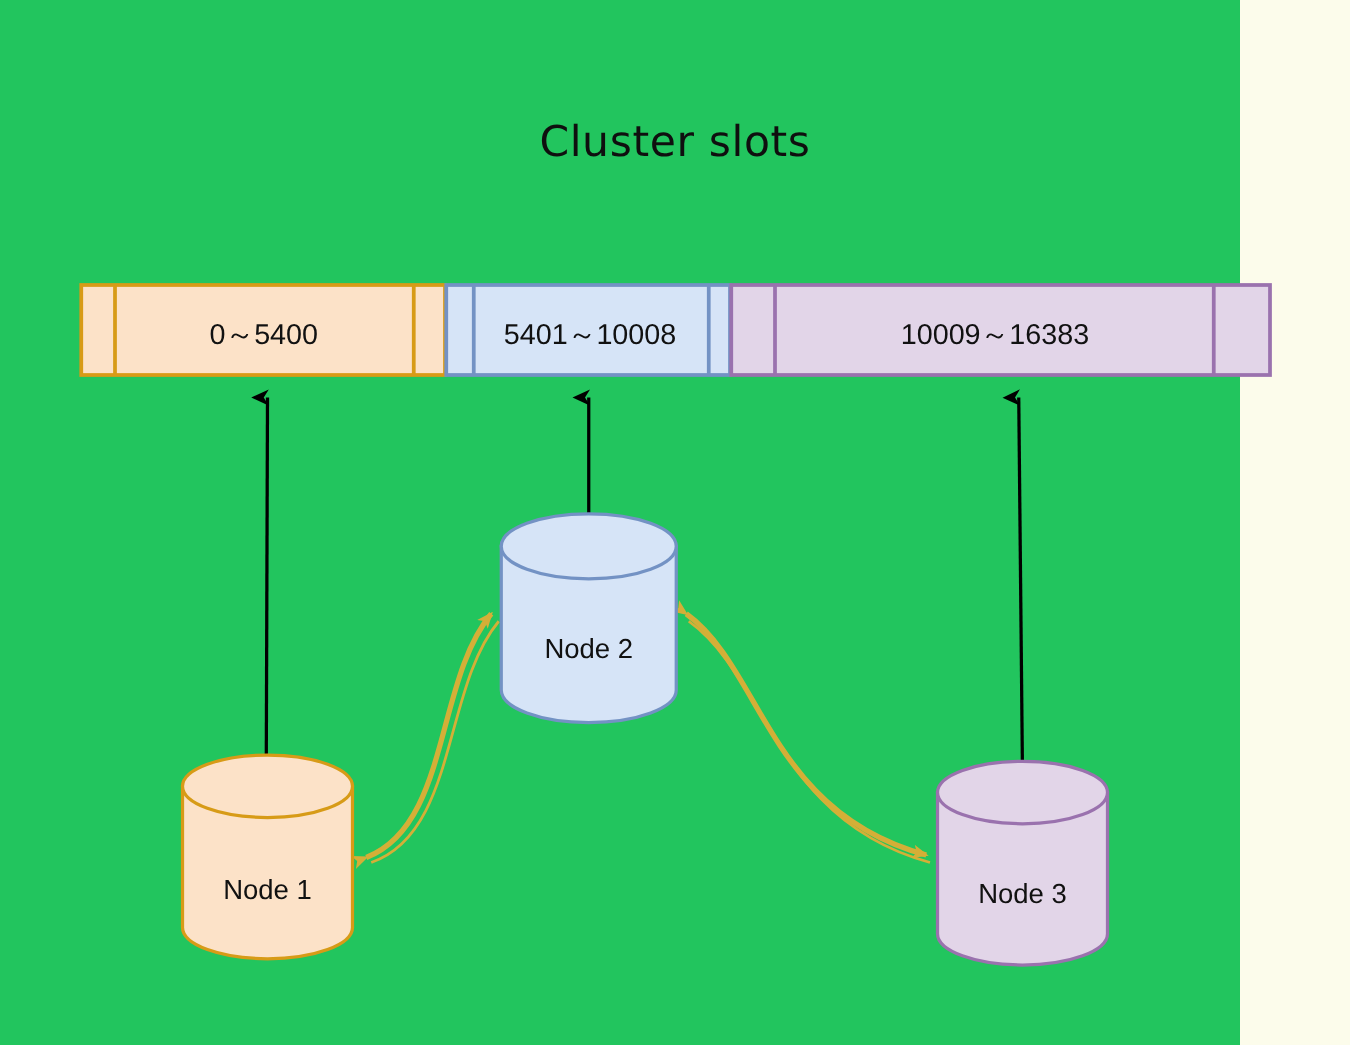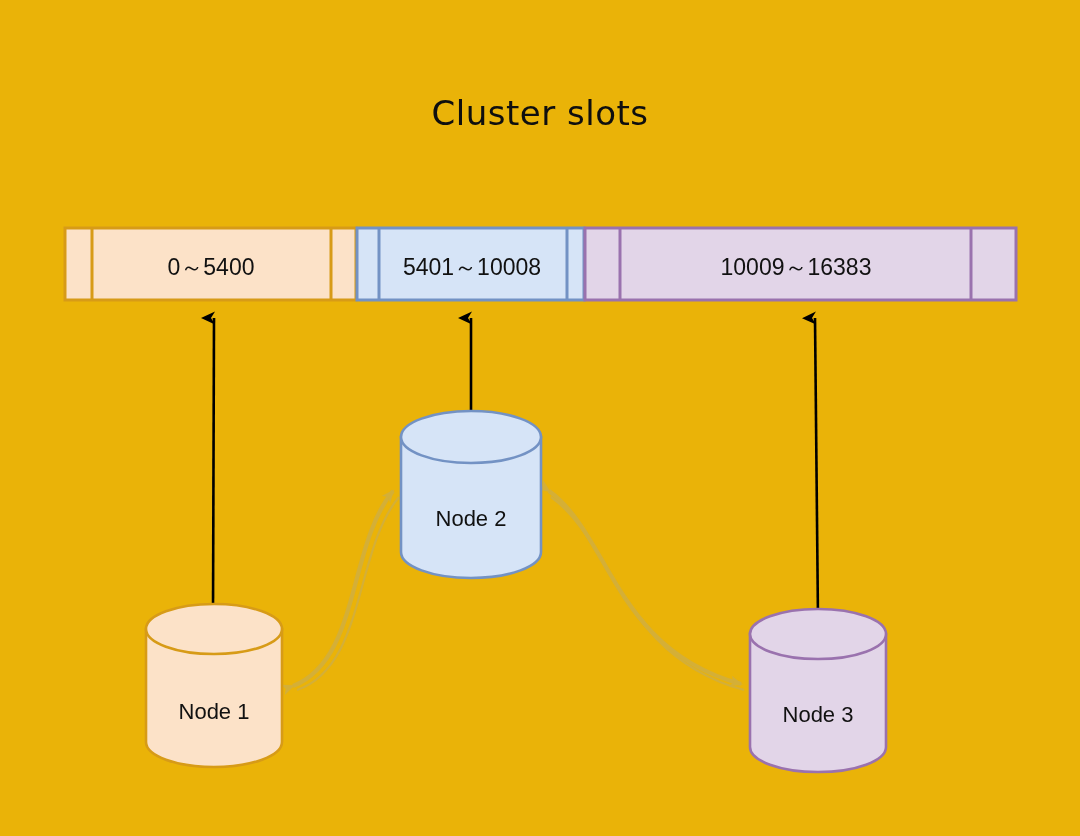--- a/index.html
+++ b/index.html
@@ -8,23 +8,23 @@
   }
   body {
     width: 1080px;
     height: 836px;
     background: #FCFCEB;
     font-family: "Liberation Sans", sans-serif;
     overflow: hidden;
   }
   #diagram-root {
     position: relative;
-    width: 1080px;
+    width: 992px;
     height: 836px;
-    background: #eab308;
+    background: #22c55e;
   }
   svg.canvas {
     position: absolute;
     top: 0;
     left: 0;
     width: 1080px;
     height: 836px;
     display: block;
   }
   .title-text {

